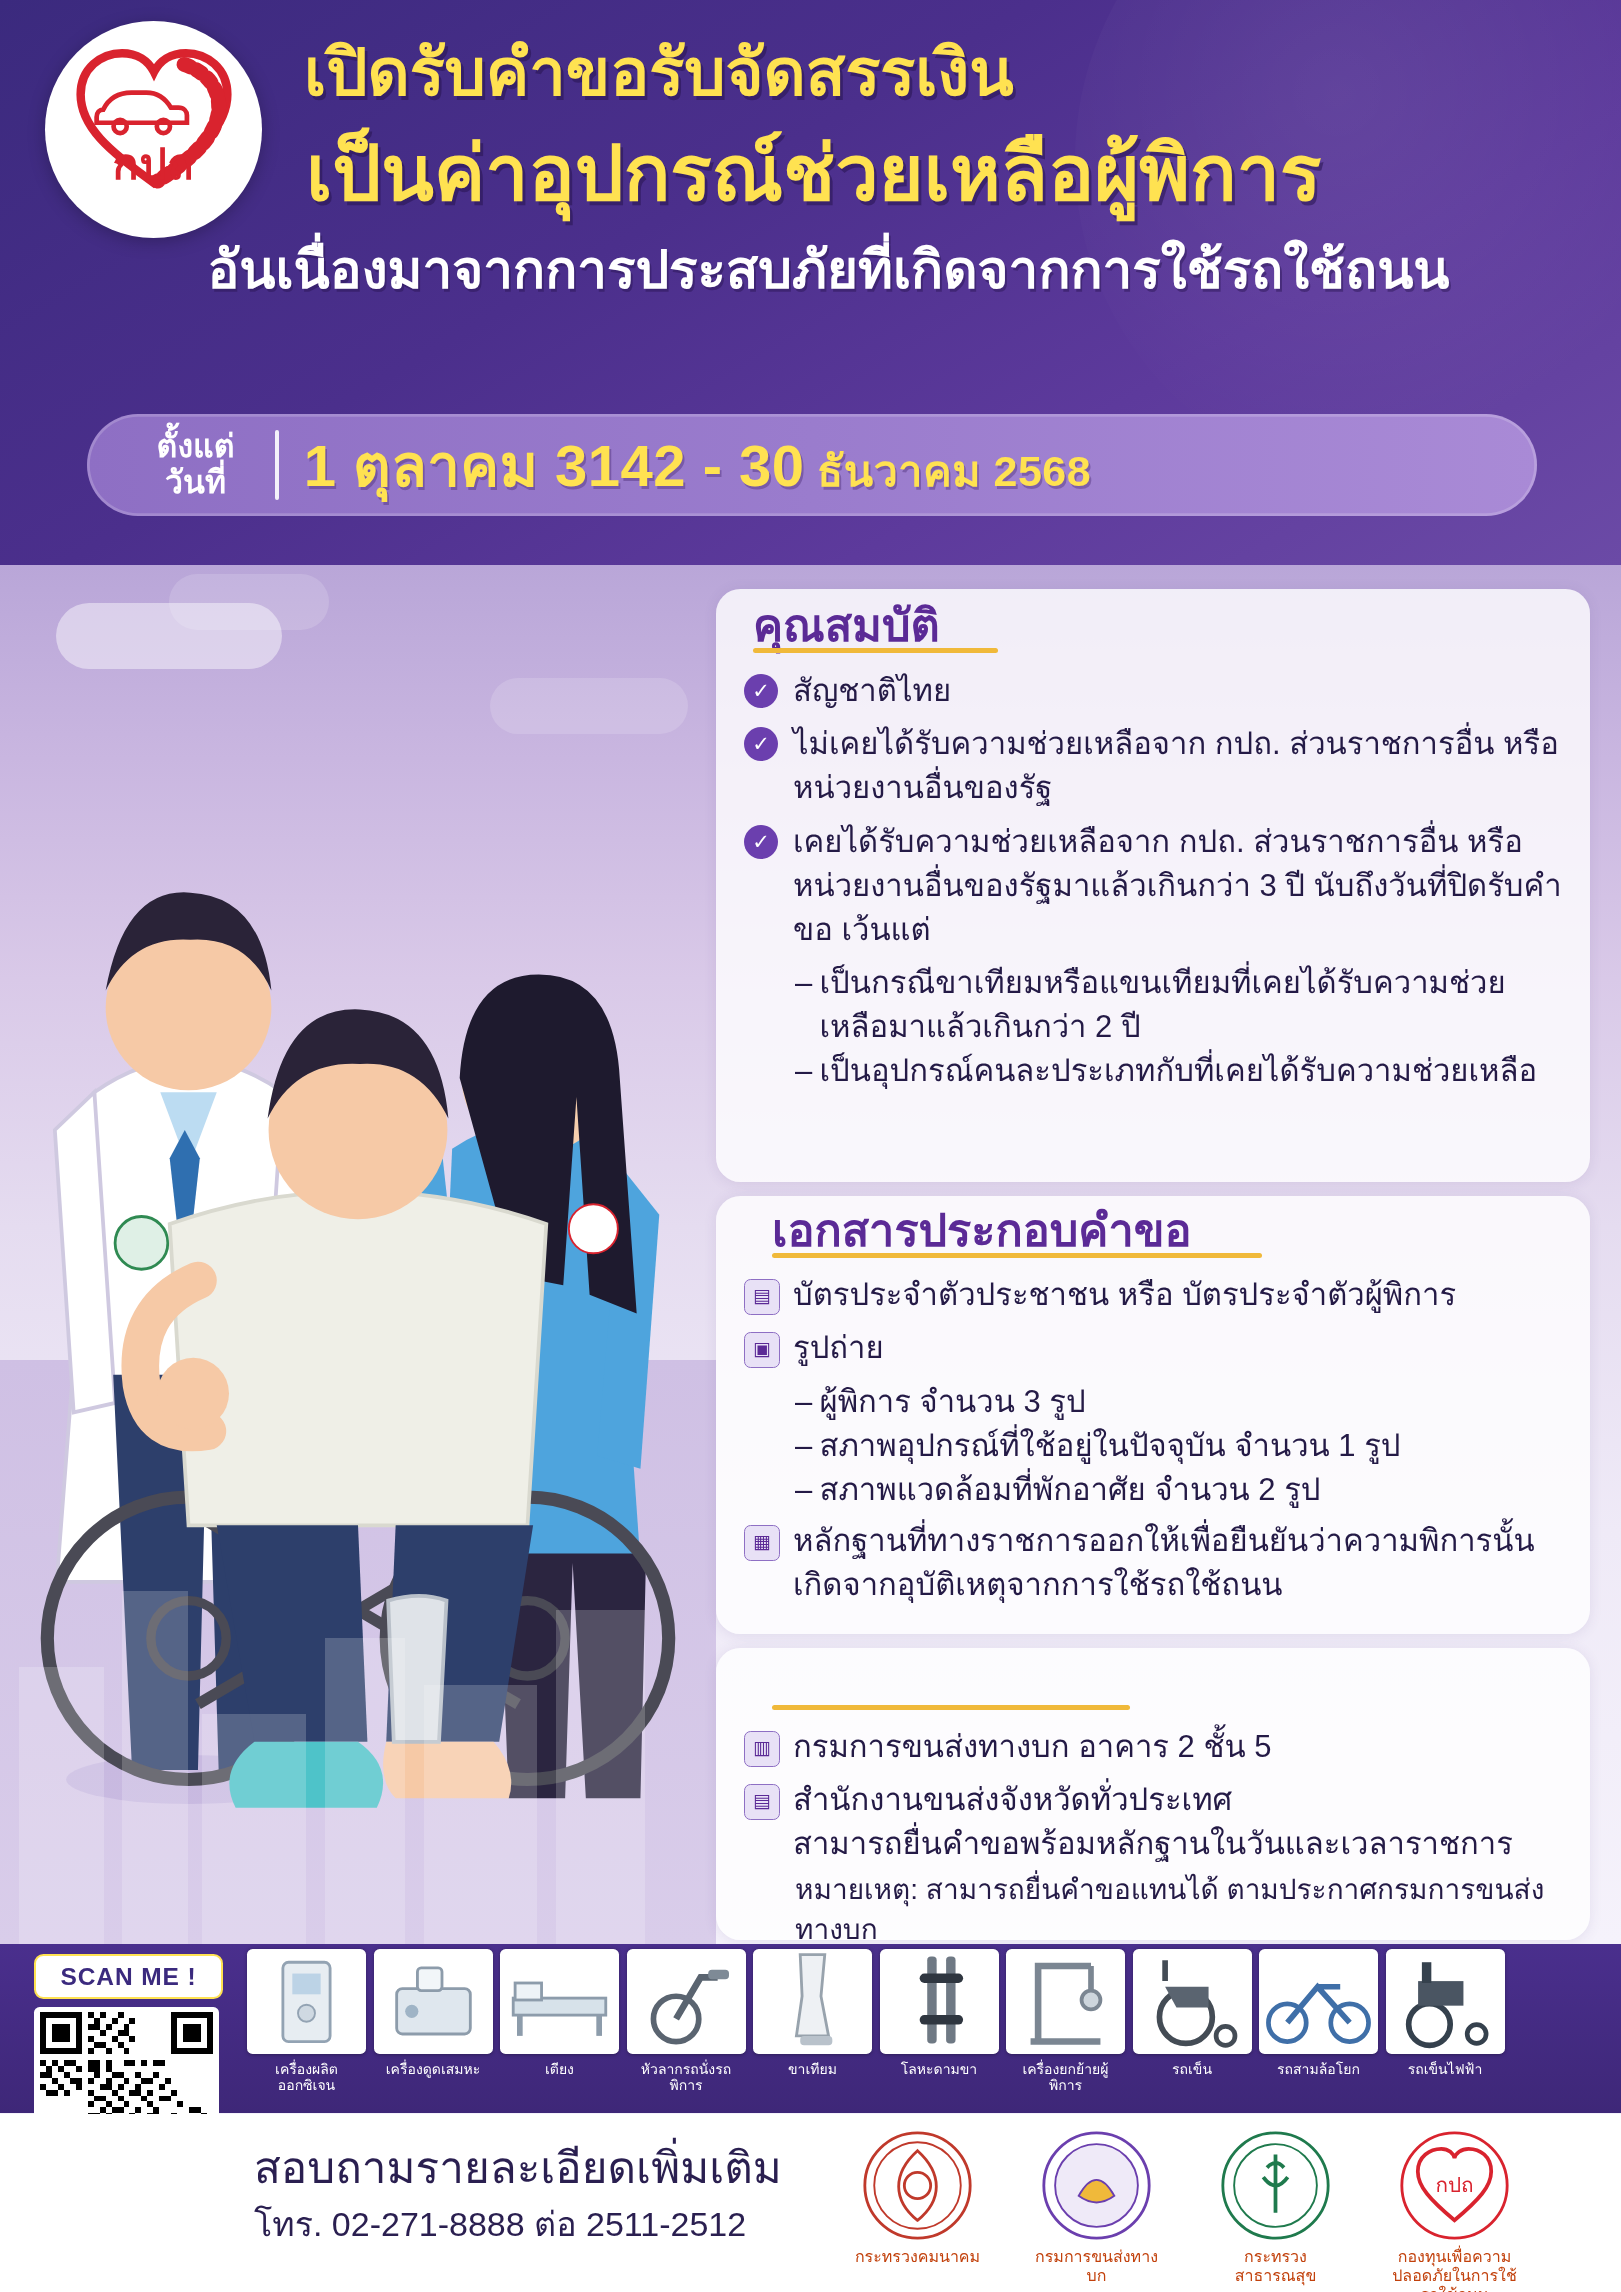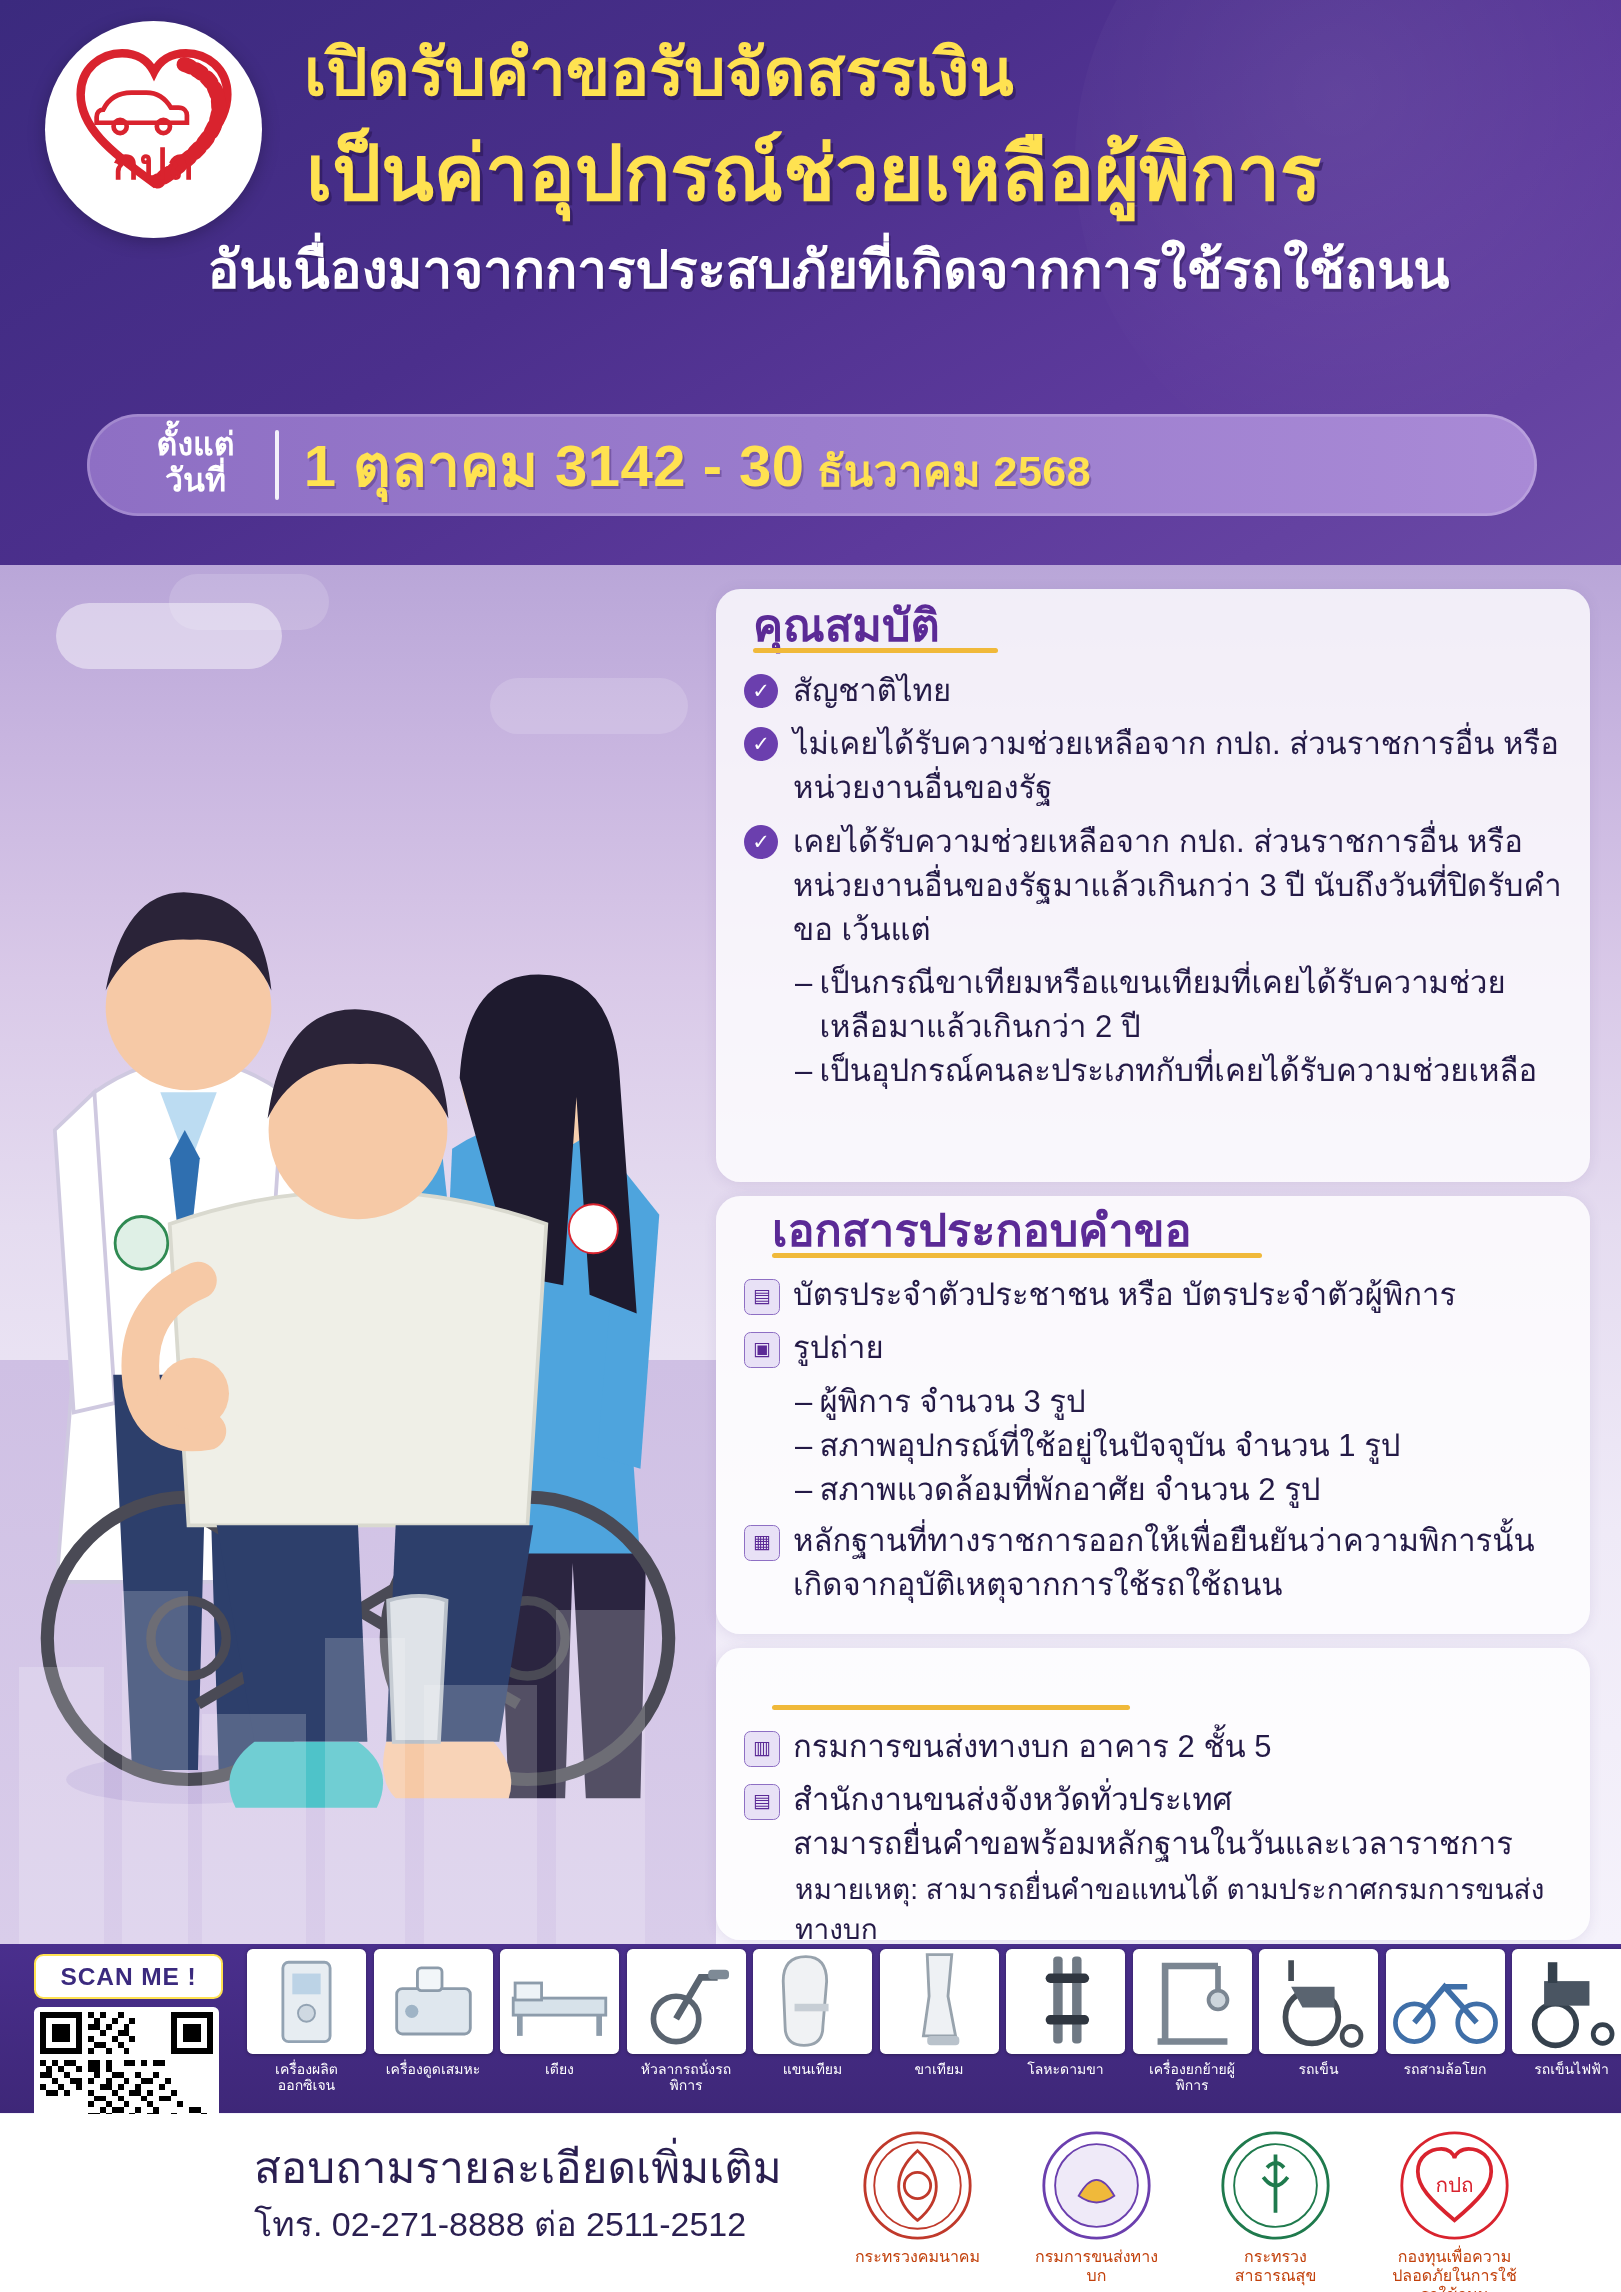--- a/index.html
+++ b/index.html
@@ -48,21 +48,21 @@
     text-shadow:1.9px 2.8px 0 rgba(40,20,80,.45);
   }
   .datebar{
     position:absolute;left:87px;top:414px;width:1450px;height:102px;border-radius:53px;
     background:linear-gradient(90deg,#8e6fc4 0%,#9a7ccd 50%,#a98ad6 100%);
     box-shadow:inset 0 0 0 2.8px rgba(255,255,255,.18);
     display:flex;align-items:center;
   }
   .datebar .since{
     color:#ffffff;font-size:32px;line-height:1.12;font-weight:bold;
-    padding-left:38px;width:141px;text-align:center;font-family:Liberation Mono, monospace;
+    padding-left:38px;width:141px;text-align:center;
   }
   .datebar .vline{width:3.8px;height:70px;background:#ffffff;opacity:.9;margin:0 24.5px 0 9.4px;border-radius:2.8px;}
   .datebar .dates{
     color:#ffe251;font-size:58px;font-weight:bold;white-space:nowrap;letter-spacing:0.5px;
     text-shadow:1.9px 2.8px 0 rgba(60,30,100,.35);
   }
   .datebar .dates .sm{font-size:43px;}
 
   
   .bodybg{
@@ -535,29 +535,20 @@
             <circle cx="52" cy="74" r="24" fill="none" stroke="#5a6470" stroke-width="6"></circle>
             <path d="M52 74 L78 30 L96 30" stroke="#5a6470" stroke-width="7" fill="none"></path>
             <rect x="86" y="22" width="22" height="10" rx="4" fill="#7e8a96"></rect>
           </svg>
       </div>
       <div class="cap">หัวลากรถนั่งรถพิการ</div>
     </div>
     <div class="eq">
       <div class="thumb">
         <svg viewBox="0 0 126 112">
-            <path d="M56 8 q22 0 22 26 l-4 48 q0 20 -20 20 q-20 0 -20 -20 l-2 -48 q0 -26 24 -26z" fill="#f0f2f4" stroke="#98a3ad" stroke-width="3"></path>
-            <rect x="44" y="58" width="36" height="8" fill="#c7ced5"></rect>
-          </svg>
-      </div>
-      <div class="cap">แขนเทียม</div>
-    </div>
-    <div class="eq">
-      <div class="thumb">
-        <svg viewBox="0 0 126 112">
             <path d="M50 6 h26 l-4 44 l8 42 h-34 l6 -42z" fill="#eef1f4" stroke="#98a3ad" stroke-width="3"></path>
             <rect x="50" y="92" width="34" height="10" rx="4" fill="#b9c2cb"></rect>
           </svg>
       </div>
       <div class="cap">ขาเทียม</div>
     </div>
     <div class="eq">
       <div class="thumb">
         <svg viewBox="0 0 126 112">
             <rect x="50" y="8" width="10" height="92" rx="4" fill="#6f7984"></rect>

